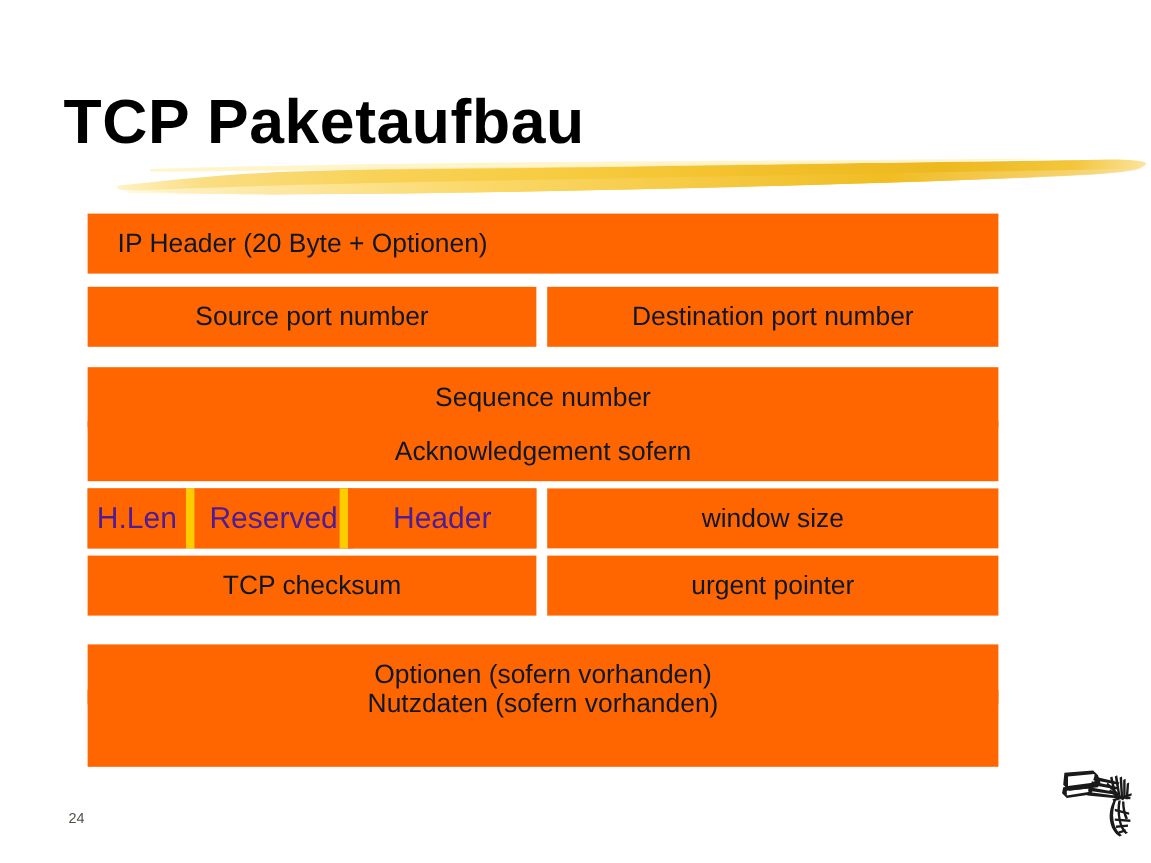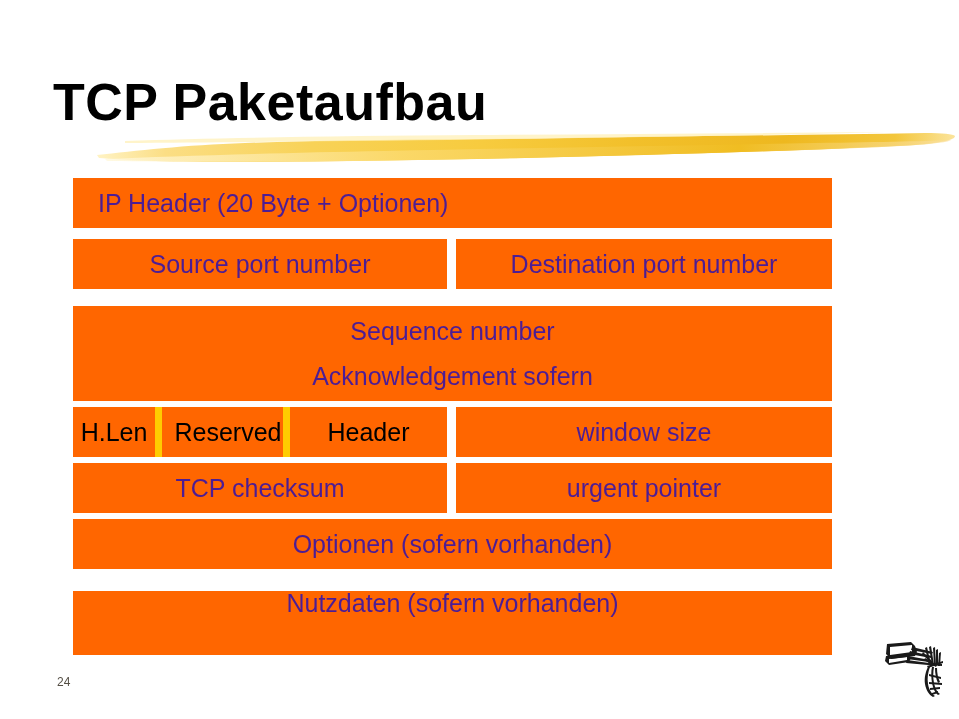--- a/index.html
+++ b/index.html
@@ -62,22 +62,22 @@
     top: 0;
     height: 100%;
     background: #FF6600;
     box-sizing: border-box;
     display: flex;
     align-items: center;
     justify-content: center;
     overflow: visible;
   }
   .cell .lbl {
-    font-size: 25px;
-    color: #4c1d95;
+    font-size: 22px;
+    color: #0f172a;
     white-space: nowrap;
     line-height: 1;
   }
   .cell.full   { left: 0;     width: 759px; }
   .cell.left   { left: 0;     width: 374px; }
   .cell.right  { left: 383px; width: 376px; }
 
   .cell.align-left { justify-content: flex-start; padding-left: 25px; }
 
   
@@ -86,21 +86,21 @@
     top: 0;
     height: 100%;
     background: #FF6600;
     display: flex;
     align-items: center;
     justify-content: center;
     overflow: visible;
   }
   .subcell .lbl {
     font-size: 25px;
-    color: #000000;
+    color: #4c1d95;
     white-space: nowrap;
     line-height: 1;
   }
   .divider {
     position: absolute;
     top: 0;
     height: 100%;
     width: 7px;
     background: #FFCC00;
     z-index: 3;
@@ -210,28 +210,28 @@
 
     <div class="row" style="top:463px; height:50px;">
       <div class="cell left">
         <span class="lbl">TCP checksum</span>
       </div>
       <div class="cell right">
         <span class="lbl">urgent pointer</span>
       </div>
     </div>
 
-    <div class="row" style="top:519px; height:50px;">
+    <div class="row" style="top:537px; height:50px;">
       <div class="cell full">
         <span class="lbl">Optionen (sofern vorhanden)</span>
       </div>
     </div>
 
     <div class="row" style="top:575px; height:64px;">
-      <div class="cell full" style="align-items:flex-start; padding-top:0;margin-top:16px;">
+      <div class="cell full" style="align-items:flex-start; padding-top:0;">
         <span class="lbl">Nutzdaten (sofern vorhanden)</span>
       </div>
     </div>
 
   </div>
 
   <div id="page-number">24</div>
 
   <svg id="quill-icon" viewBox="0 0 64 62">
     <g fill="#1a1a1a">

